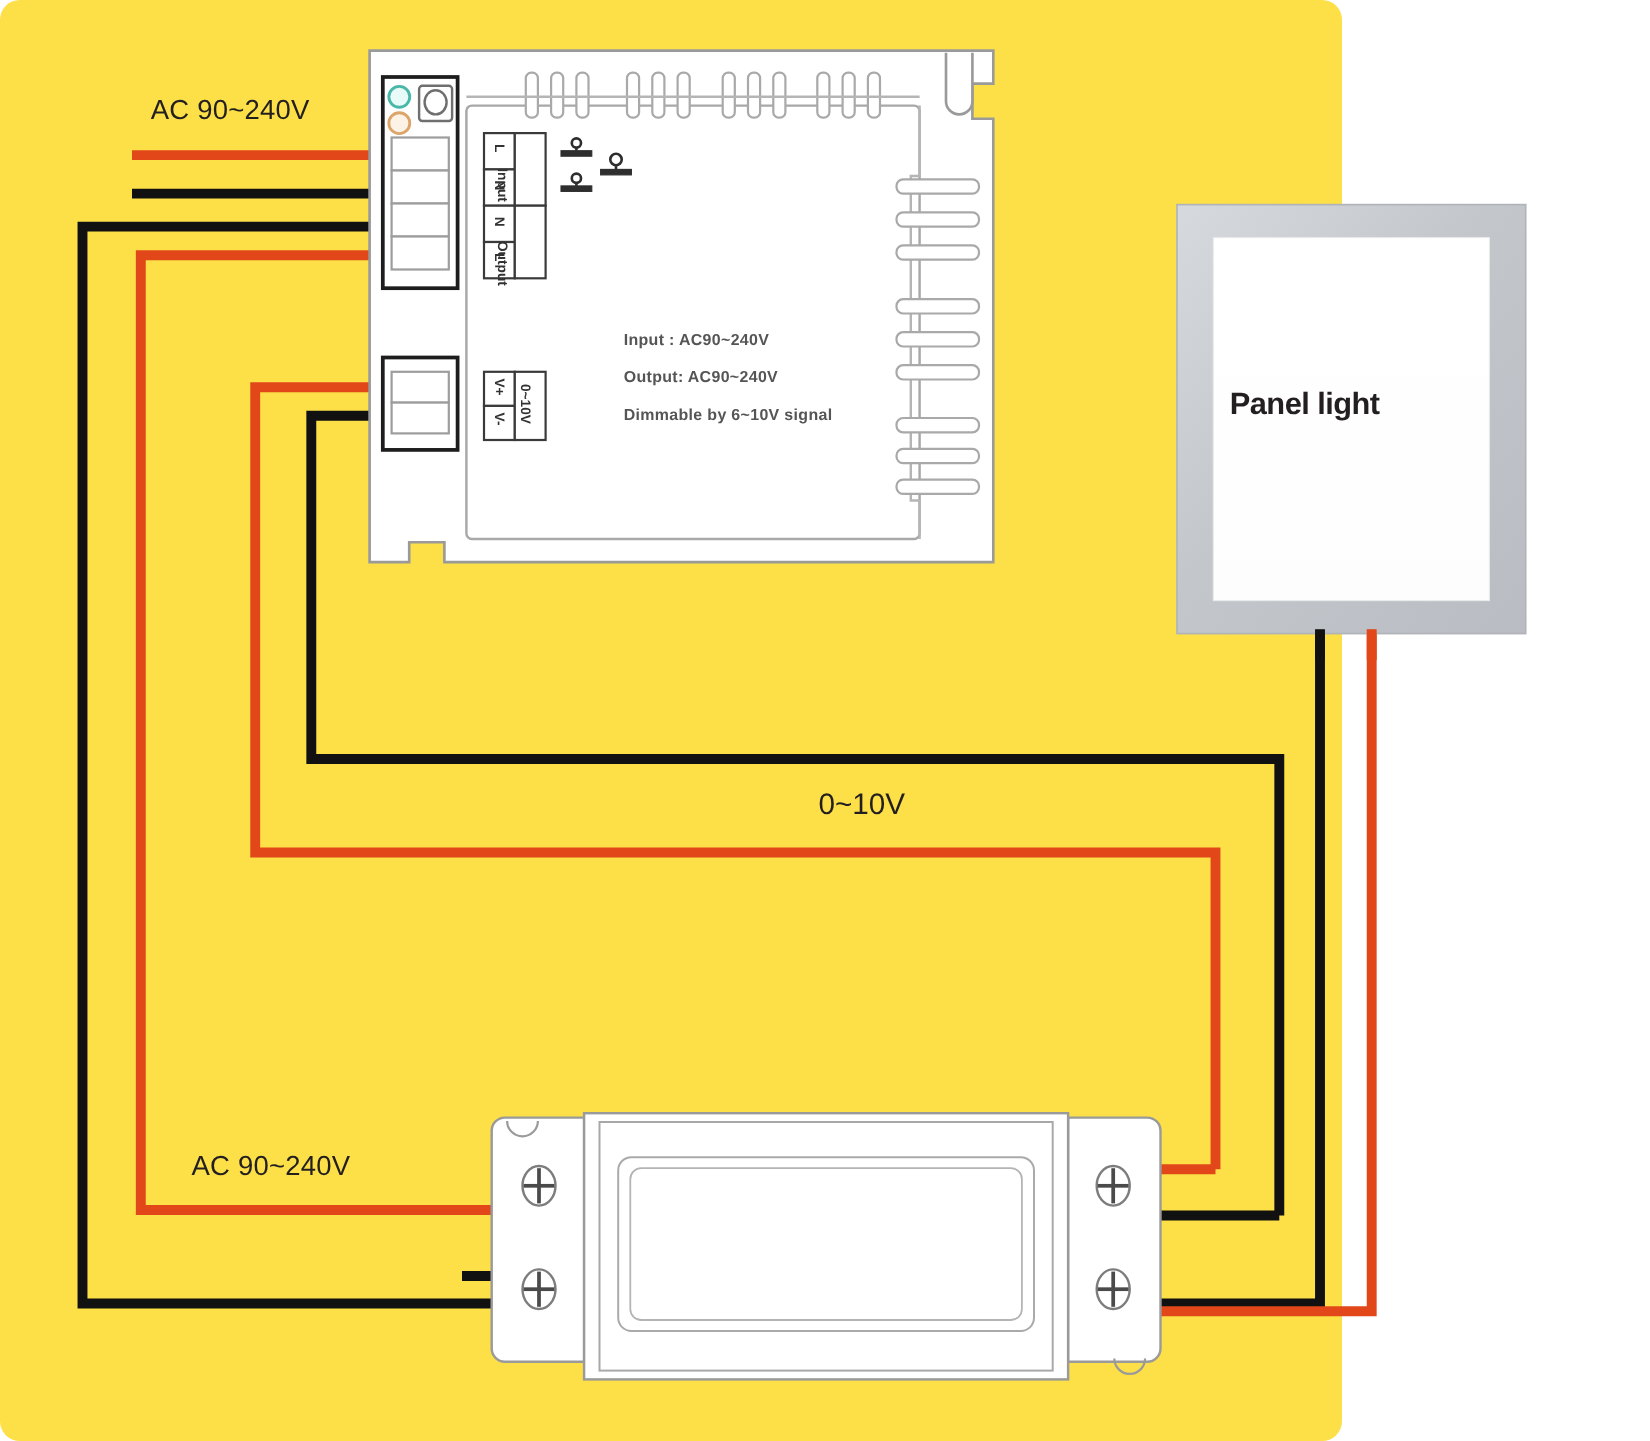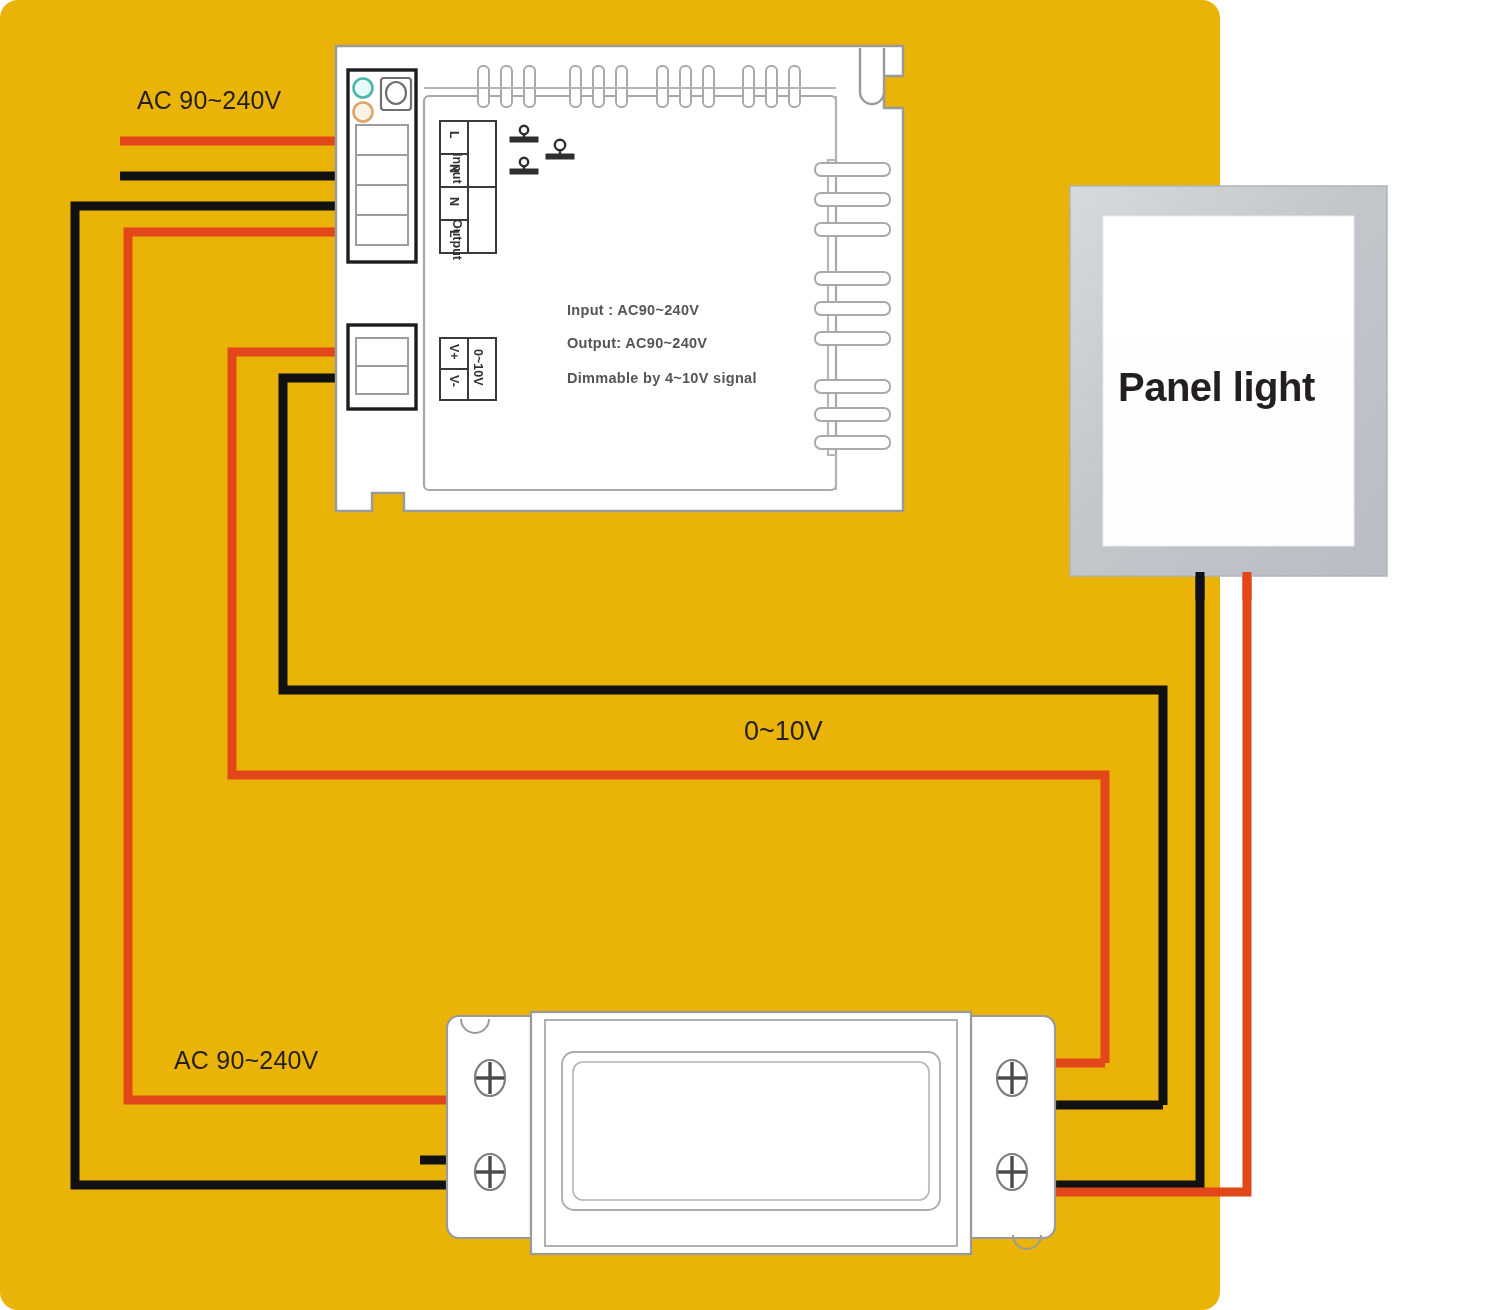--- a/index.html
+++ b/index.html
@@ -1,25 +1,25 @@
 <!DOCTYPE html>
 <html><head>
 <meta charset="utf-8">
 <style>
   html,body{margin:0;padding:0;background:#fff;}
   body{width:1500px;height:1310px;overflow:hidden;
        font-family:"Liberation Sans",sans-serif;}
-  #stage{position:relative;width:1220px;height:1310px;background:#eab308;border-radius:18px;}
+  #stage{position:relative;width:1220px;height:1310px;background:#fde047;border-radius:18px;}
   #stage svg{position:absolute;left:0;top:0;width:1500px;height:1310px;}
   .lbl{position:absolute;color:#231f20;white-space:nowrap;}
   .lbl-ac1{left:137px;top:86px;font-size:25px;font-weight:400;letter-spacing:.2px;}
   .lbl-ac2{left:174px;top:1046px;font-size:25px;font-weight:400;letter-spacing:.2px;}
   .lbl-010v{left:744px;top:716px;font-size:27px;font-weight:400;}
   .lbl-title{left:519px;top:206px;font-size:29px;font-weight:bold;letter-spacing:-.3px;}
-  .lbl-panel{left:1118px;top:365px;font-size:40px;font-weight:bold;letter-spacing:-.5px;}
+  .lbl-panel{left:1118px;top:351px;font-size:28px;font-weight:bold;letter-spacing:-.5px;}
   .lbl-power{left:586px;top:1113px;font-size:31px;font-weight:400;letter-spacing:-.2px;}
   .spec{position:absolute;left:567px;font-size:14.5px;color:#555;font-weight:600;
         letter-spacing:.3px;white-space:nowrap;}
   .spec1{top:302px;text-align:center;} .spec2{top:335px;} .spec3{top:370px;}
   .vlab{position:absolute;font-size:12.5px;font-weight:bold;color:#333;
         transform-origin:center center;white-space:nowrap;}
 </style>
 </head>
 <body>
 
@@ -188,21 +188,21 @@
     </g>
   </svg>
 
   <div class="lbl lbl-ac1">AC 90~240V</div>
   <div class="lbl lbl-ac2">AC 90~240V</div>
   <div class="lbl lbl-010v">0~10V</div>
 
 
   <div class="spec spec1">Input  : AC90~240V</div>
   <div class="spec spec2">Output: AC90~240V</div>
-  <div class="spec spec3">Dimmable by 4~10V signal</div>
+  <div class="spec spec3">Dimmable by 6~10V signal</div>
 
   <div class="vlab" style="left:447px;top:131px;width:14px;transform:rotate(90deg);">L</div>
   <div class="vlab" style="left:447px;top:164px;width:14px;transform:rotate(90deg);">N</div>
   <div class="vlab" style="left:447px;top:197px;width:14px;transform:rotate(90deg);">N</div>
   <div class="vlab" style="left:447px;top:230px;width:14px;transform:rotate(90deg);">L</div>
   <div class="vlab" style="left:457px;top:146px;transform:rotate(90deg);transform-origin:left center;">Input</div>
   <div class="vlab" style="left:457px;top:212px;transform:rotate(90deg);transform-origin:left center;">Output</div>
 
   <div class="vlab" style="left:444px;top:347px;width:20px;transform:rotate(90deg);">V+</div>
   <div class="vlab" style="left:444px;top:378px;width:20px;transform:rotate(90deg);">V-</div>

